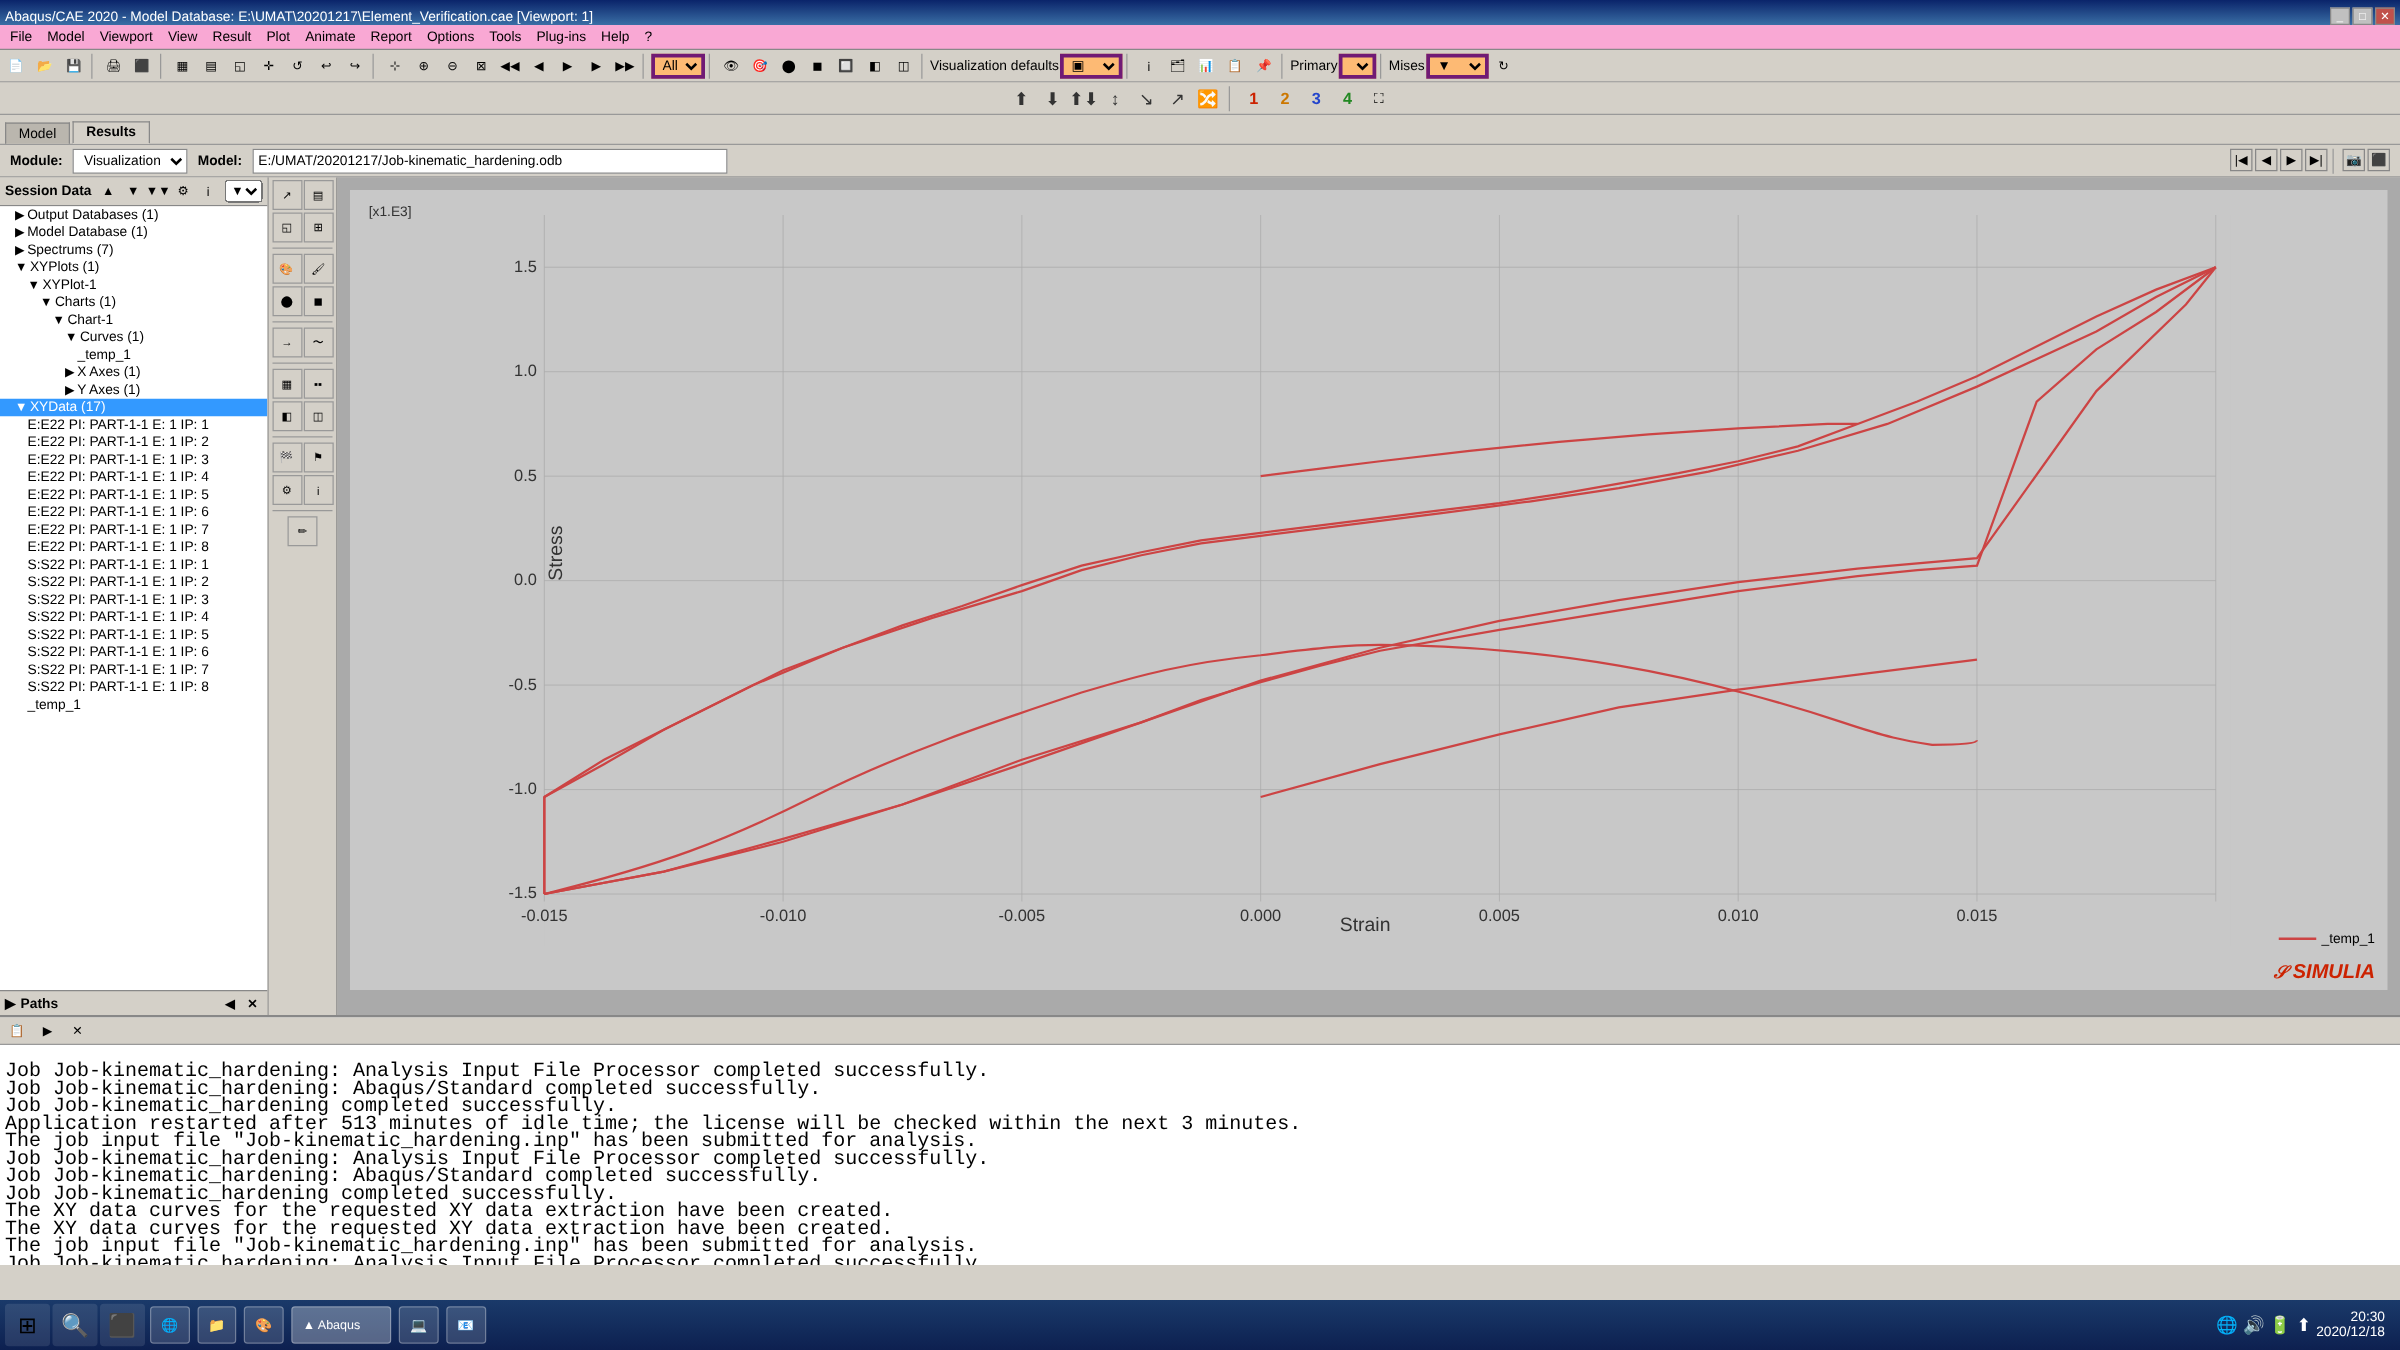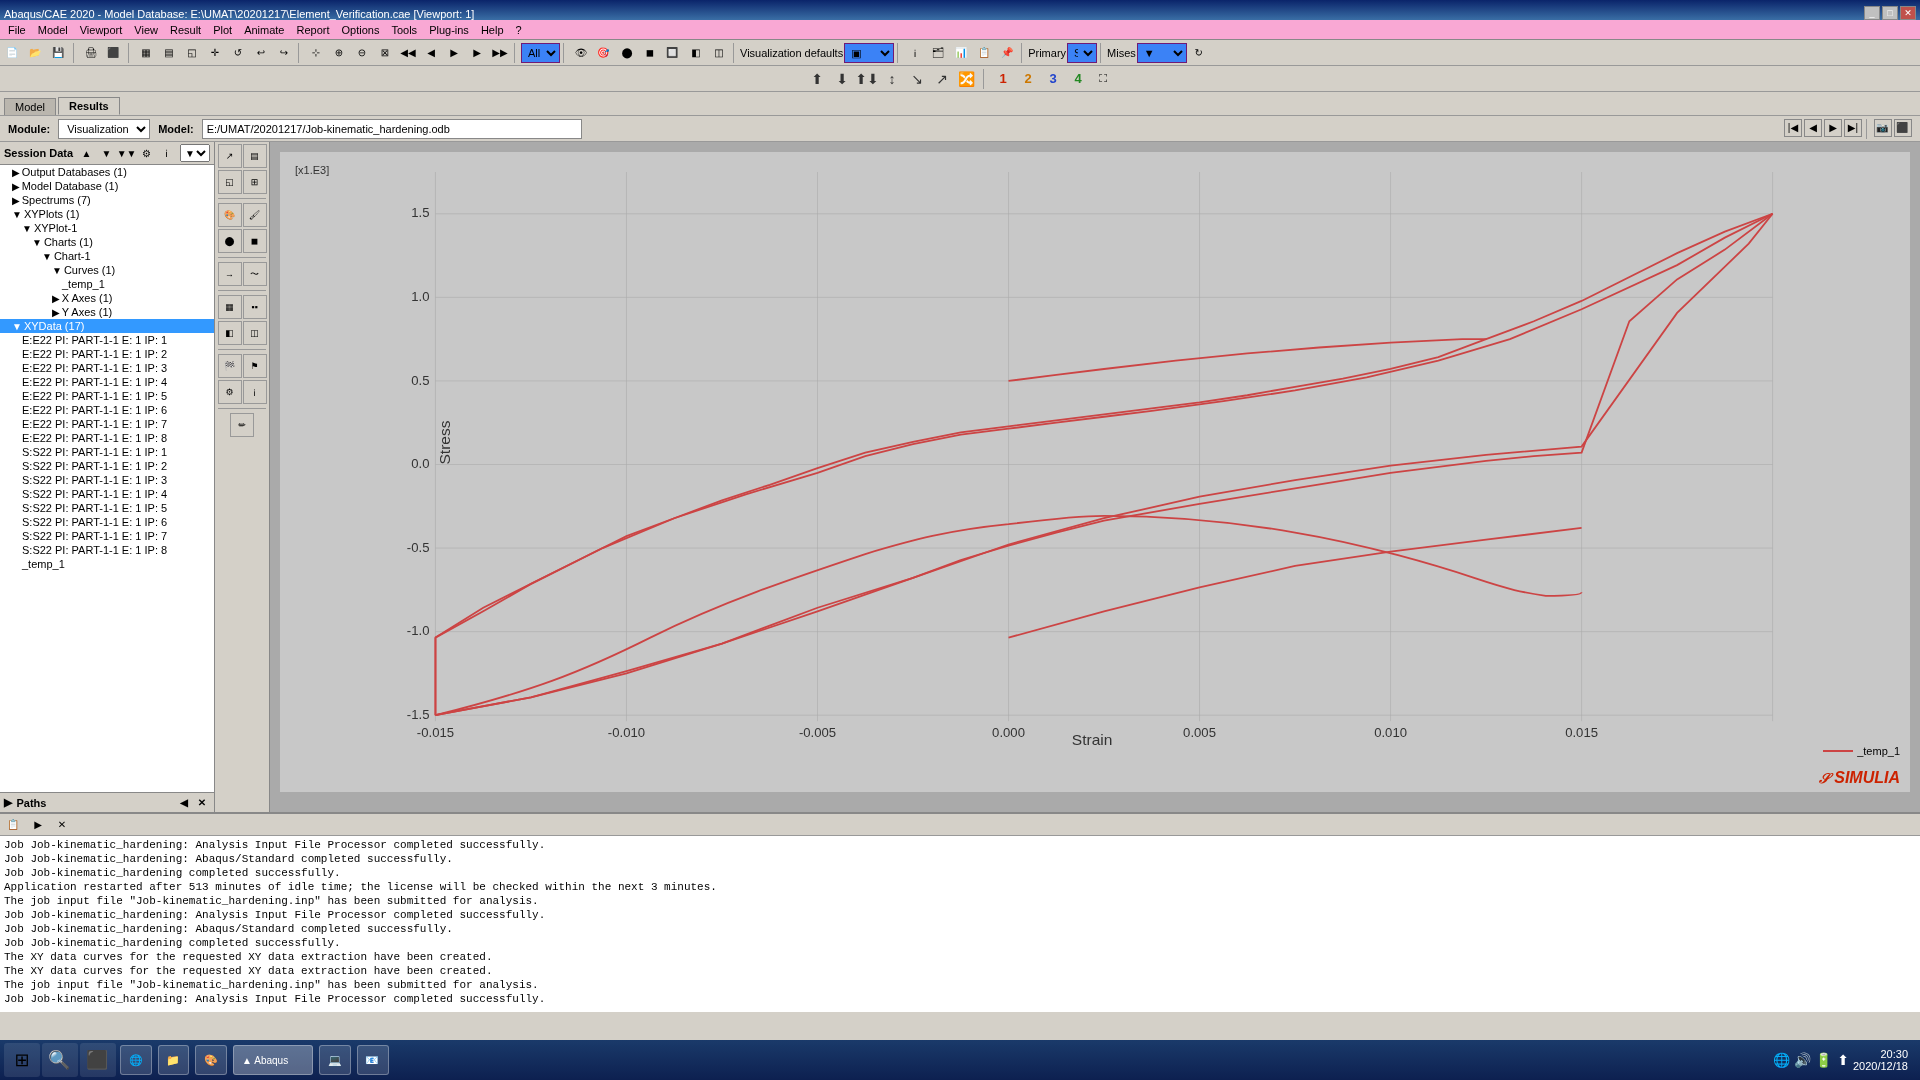--- a/index.html
+++ b/index.html
@@ -43,21 +43,21 @@
     }
     .tb-btn {
       width: 22px; height: 22px;
       background: #d4d0c8;
       border: 1px solid transparent;
       display: flex; align-items: center; justify-content: center;
       font-size: 10px; cursor: pointer;
     }
     .tb-sep { width: 4px; height: 20px; border-left: 1px solid #999; margin: 0 2px; }
     .tb-combo {
-      height: 20px; font-size: 11px; background: #3b82f6; border: 1px solid #701a75;
+      height: 20px; font-size: 11px; background: #fdba74; border: 3px solid #701a75;
       padding: 0 2px;
     }
 
     
     #toolbar2 {
       background: #d4d0c8;
       height: 26px;
       display: flex;
       align-items: center;
       border-bottom: 1px solid #999;
@@ -233,22 +233,22 @@
       border-bottom: 1px solid #999;
       display: flex;
       align-items: center;
       padding: 0 4px;
       gap: 4px;
     }
     #log-content {
       flex: 1;
       overflow-y: auto;
       font-family: 'Courier New', monospace;
-      font-size: 11px;
-      padding: 2px 4px;
+      font-size: 16px;
+      padding: 14px 4px;
       background: white;
     }
     .log-line { line-height: 14px; }
 
     
     #taskbar {
       position: fixed;
       bottom: 0;
       left: 0;
       width: 1920px;

